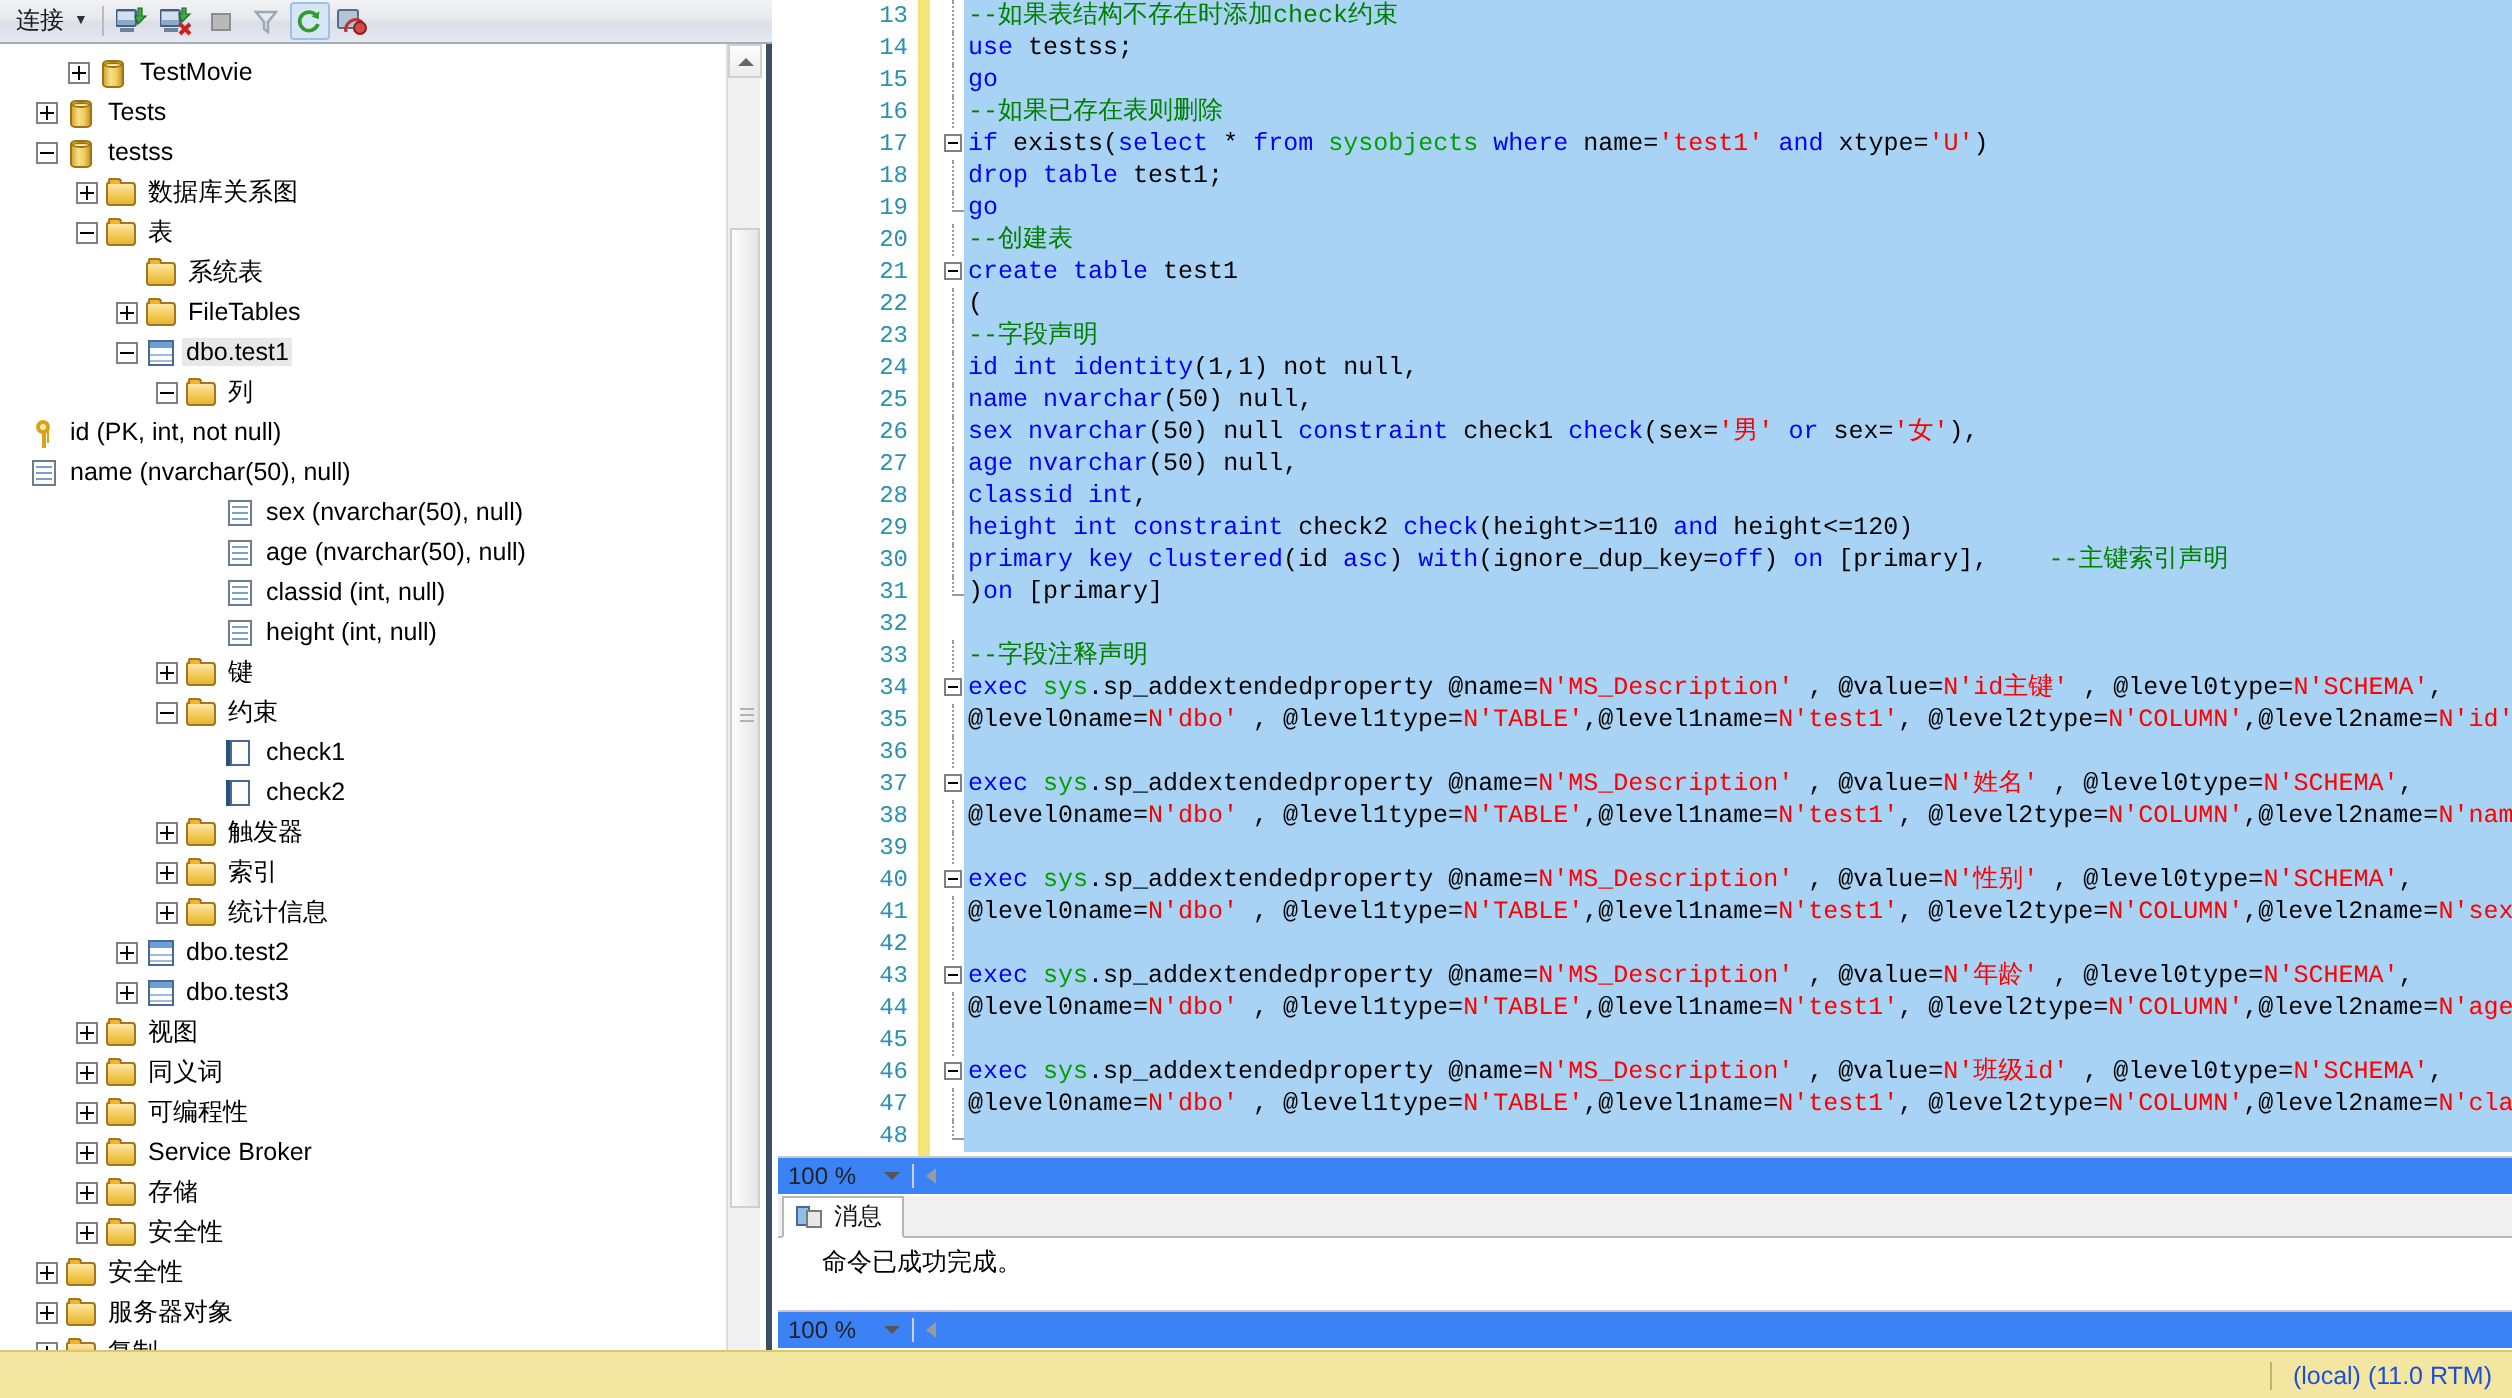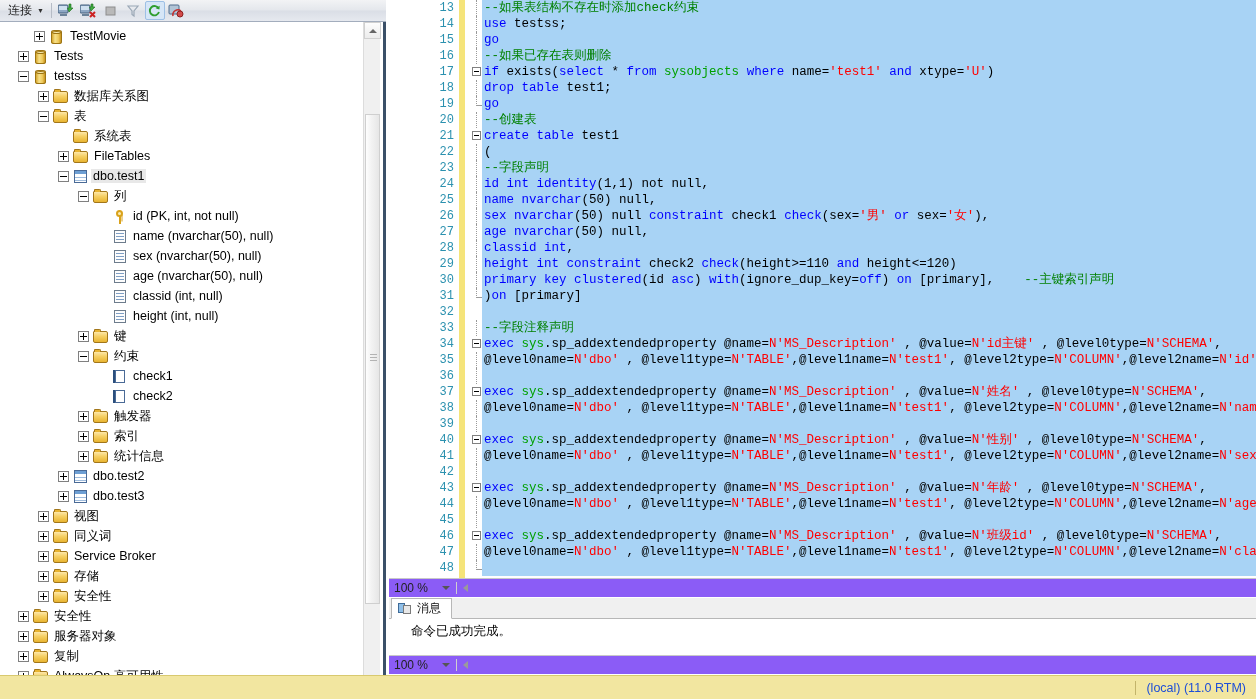--- a/index.html
+++ b/index.html
@@ -332,21 +332,21 @@
   .kw   { color: #0000ff; }
   .cmt  { color: #008000; }
   .str  { color: #ff0000; }
   .sys  { color: #00a000; }
   .plain{ color: #000000; }
 
   
   .zoombar {
     position: absolute; left: 0;
     width: 867px; height: 19px;
-    background: #8b5cf6;
+    background: #3b82f6;
     border-top: 1px solid #c8c8c8;
     display: flex; align-items: center;
     box-sizing: border-box;
   }
   .zoom-box {
     display:flex; align-items:center;
     margin-left: 3px;
     height: 17px;
   }
   .zoom-val {
@@ -566,26 +566,26 @@
           <div class="node" style="padding-left: 58px;">
             <span class="exp has"></span>
             <span class="ico ico-table"></span>
             <span class="lbl sel">dbo.test1</span>
           </div>
           <div class="node" style="padding-left: 78px;">
             <span class="exp has"></span>
             <span class="ico ico-folder"></span>
             <span class="lbl">列</span>
           </div>
-          <div class="node" style="padding-left: 98px;">
+          <div class="node" style="">
             <span class="exp none"></span>
             <span class="ico ico-key"></span>
             <span class="lbl">id (PK, int, not null)</span>
           </div>
-          <div class="node" style="padding-left: 98px;">
+          <div class="node" style="">
             <span class="exp none"></span>
             <span class="ico ico-col"></span>
             <span class="lbl">name (nvarchar(50), null)</span>
           </div>
           <div class="node" style="padding-left: 98px;">
             <span class="exp none"></span>
             <span class="ico ico-col"></span>
             <span class="lbl">sex (nvarchar(50), null)</span>
           </div>
           <div class="node" style="padding-left: 98px;">
@@ -666,20 +666,27 @@
             </span>
             <span class="ico ico-folder"></span>
             <span class="lbl">视图</span>
           </div>
           <div class="node" style="padding-left: 38px;">
             <span class="exp has plus">
               <span class="vbar"></span>
             </span>
             <span class="ico ico-folder"></span>
             <span class="lbl">同义词</span>
+          </div>
+          <div class="node" style="padding-left: 38px;">
+            <span class="exp has plus">
+              <span class="vbar"></span>
+            </span>
+            <span class="ico ico-folder"></span>
+            <span class="lbl">可编程性</span>
           </div>
           <div class="node" style="padding-left: 38px;">
             <span class="exp has plus">
               <span class="vbar"></span>
             </span>
             <span class="ico ico-folder"></span>
             <span class="lbl">Service Broker</span>
           </div>
           <div class="node" style="padding-left: 38px;">
             <span class="exp has plus">

